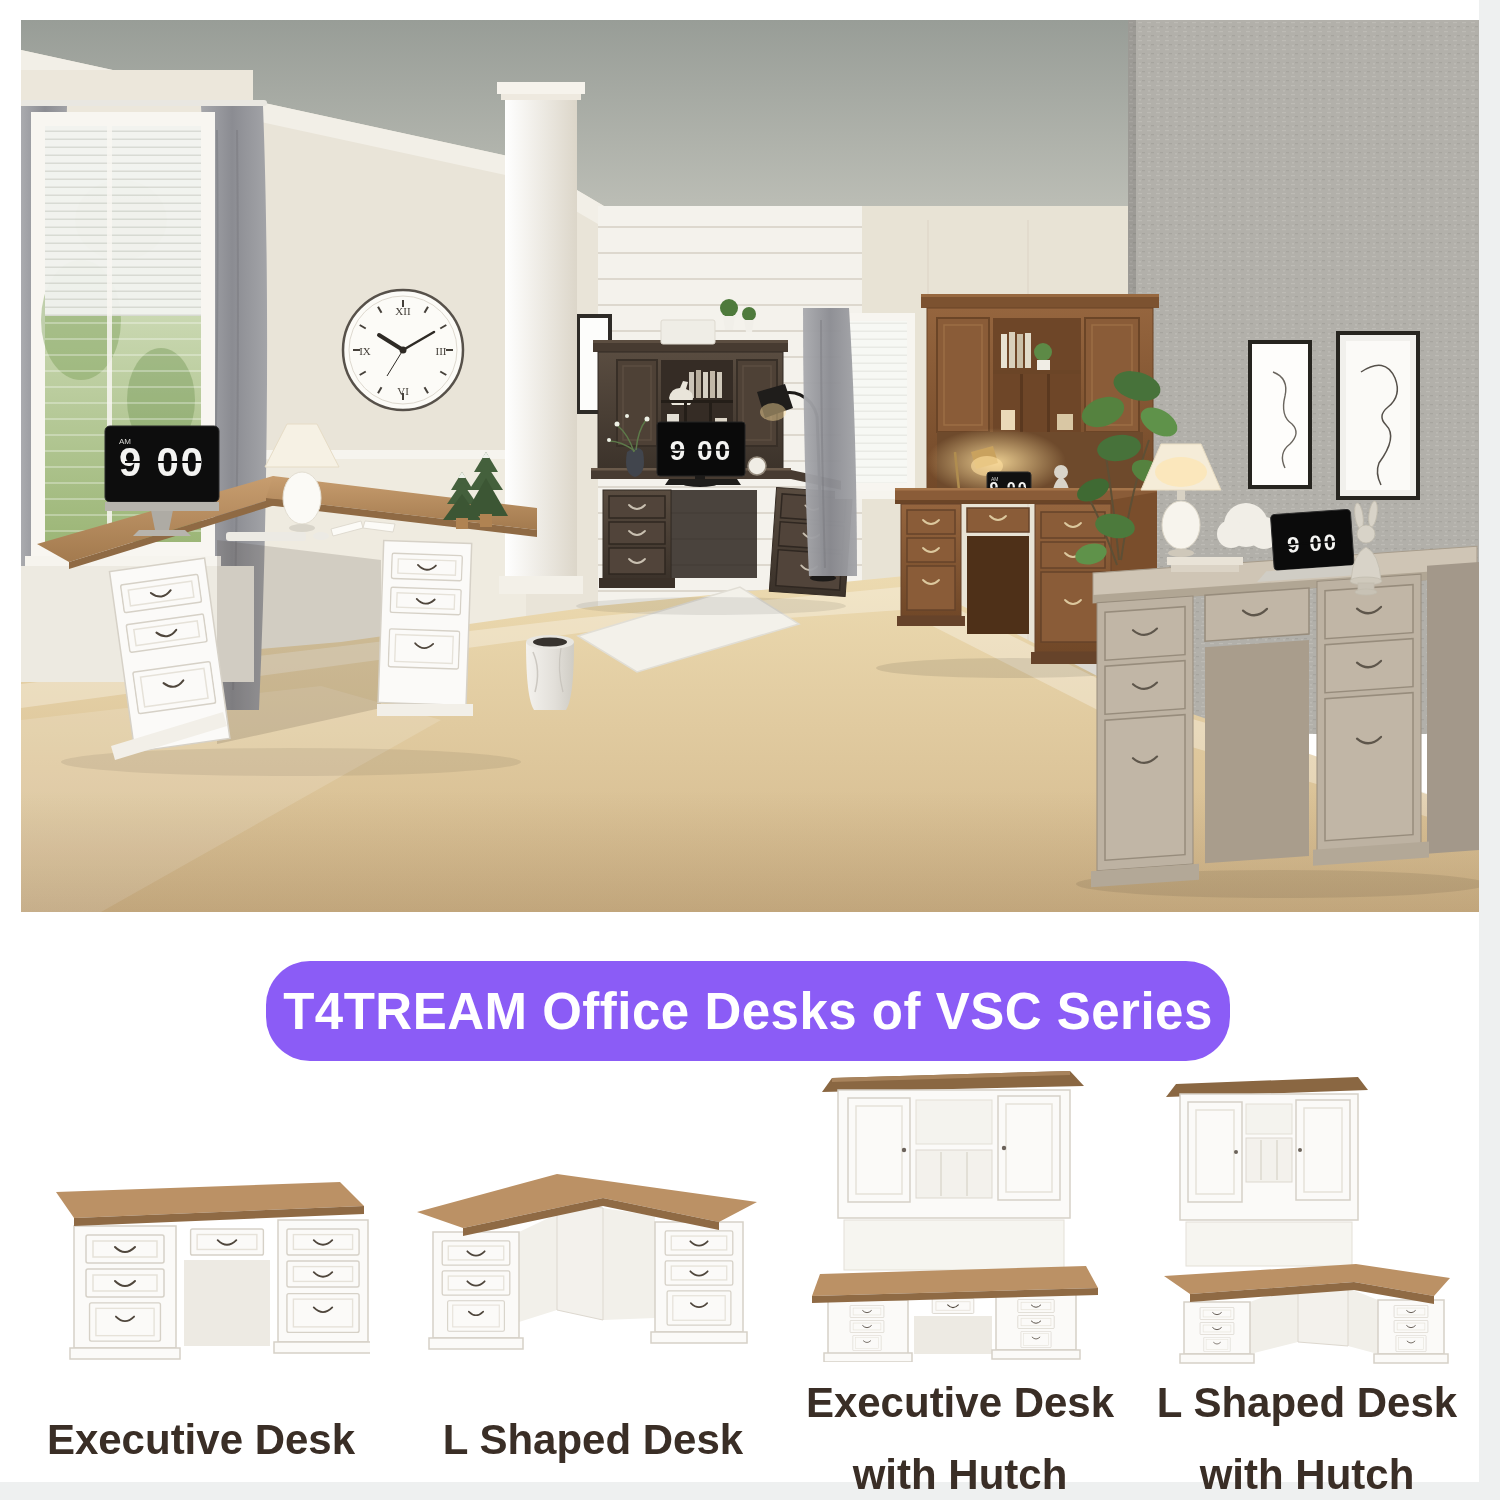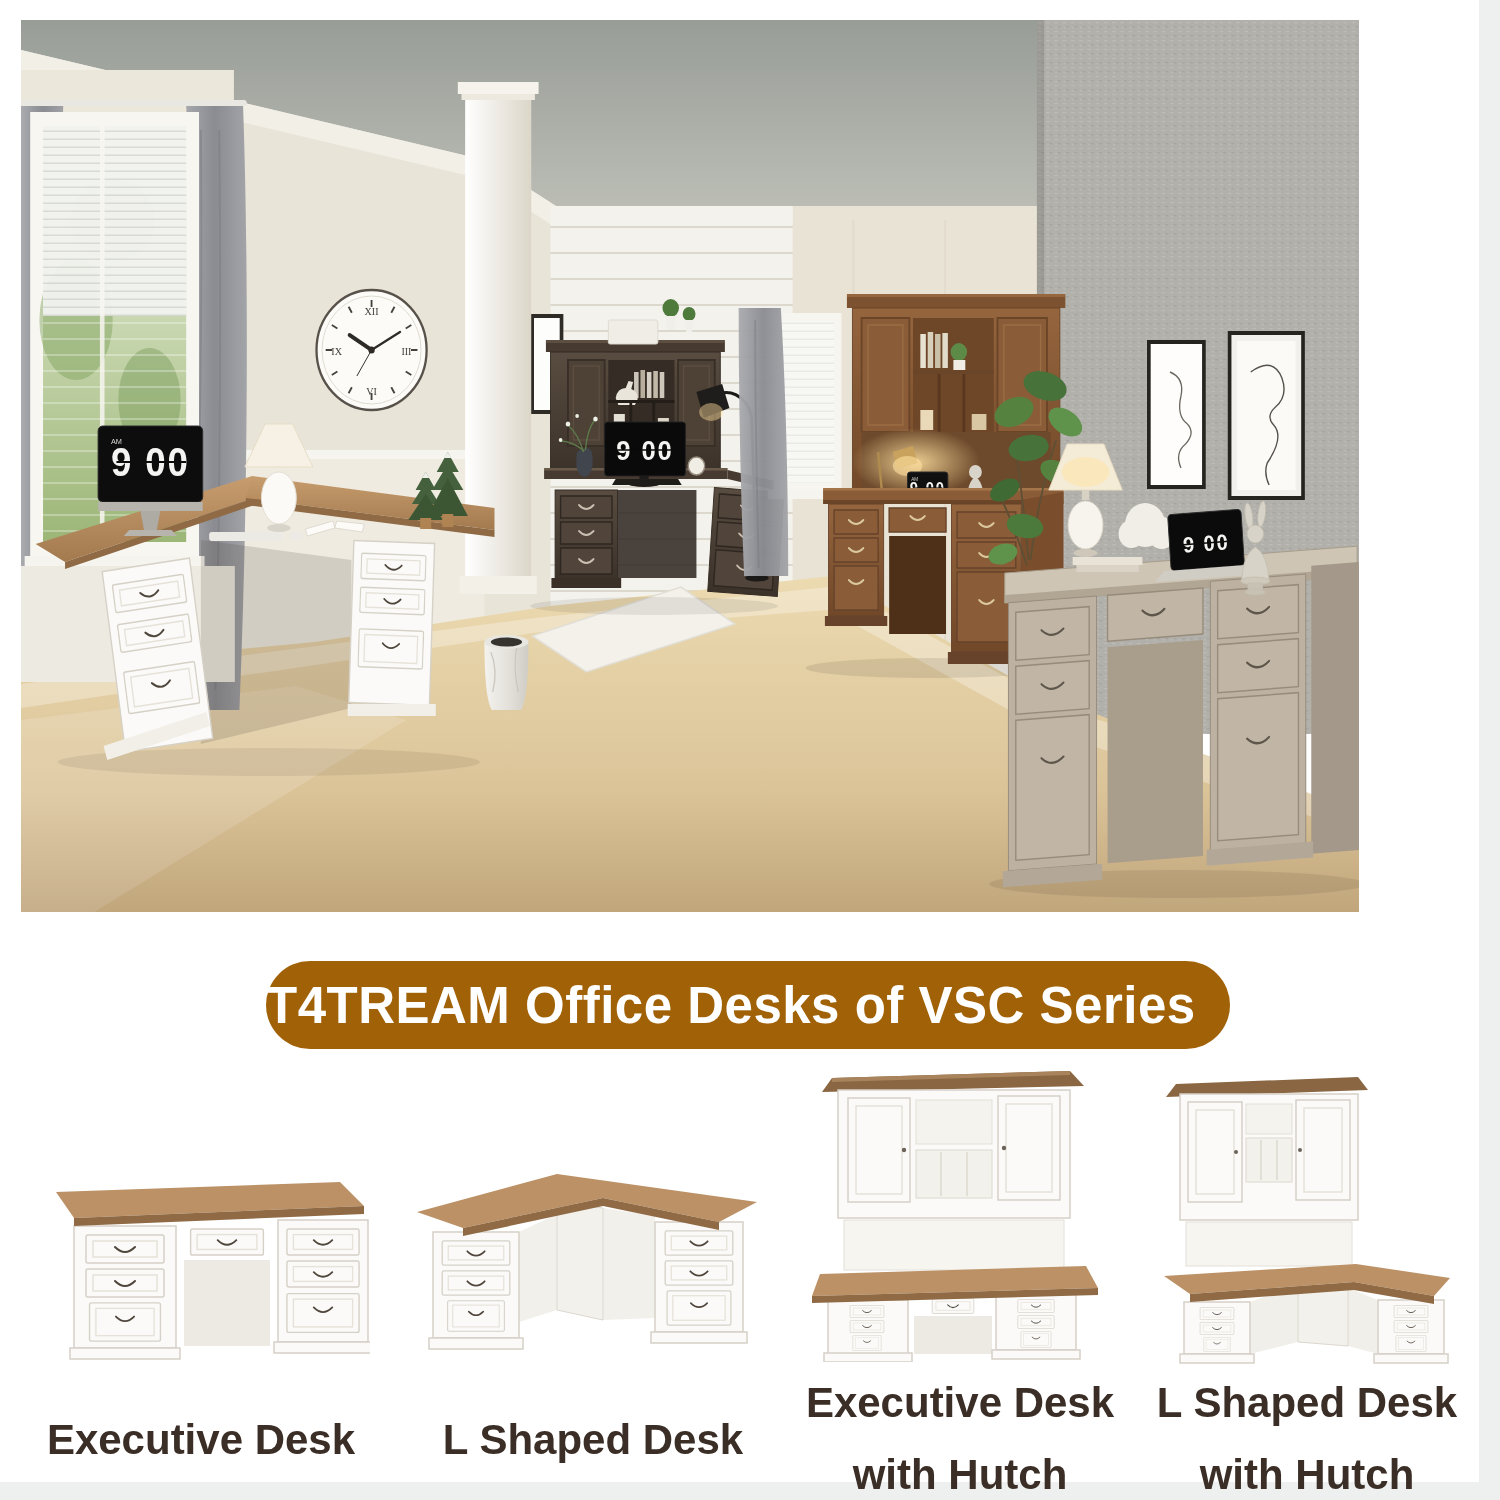--- a/index.html
+++ b/index.html
@@ -1,22 +1,22 @@
 <!DOCTYPE html>
 <html><head>
 <meta charset="utf-8">
 <style>
   html,body{margin:0;padding:0}
   body{width:1500px;height:1500px;position:relative;overflow:hidden;
        background:#eef0f0;font-family:"Liberation Sans",sans-serif}
   .canvas{position:absolute;left:0;top:0;width:1479px;height:1482px;background:#ffffff}
-  .photo{position:absolute;left:21px;top:20px;width:1338px;height:892px;overflow:hidden}
+  .photo{position:absolute;left:21px;top:20px;width:1458px;height:892px;overflow:hidden}
   .photo svg{display:block;width:100%;height:100%}
-  .banner{position:absolute;left:266px;top:961px;width:964px;height:88px;
-          background:#a16207;border-radius:44px;display:flex;align-items:center;justify-content:flex-start}
+  .banner{position:absolute;left:266px;top:961px;width:964px;height:100px;
+          background:#8b5cf6;border-radius:44px;display:flex;align-items:center;justify-content:center}
   .banner span{color:#ffffff;font-size:51px;font-weight:bold;letter-spacing:.5px;white-space:nowrap}
   .thumb{position:absolute}
   .t1{left:40px;top:1158px;width:330px;height:215px}
   .t2{left:405px;top:1152px;width:360px;height:215px}
   .t3{left:812px;top:1062px;width:290px;height:300px}
   .t4{left:1148px;top:1066px;width:310px;height:300px}
   .cap{position:absolute;text-align:center;font-weight:bold;font-size:42px;line-height:72px;color:#3a2e26}
   .cap span{display:block;white-space:nowrap}
   .c1{left:31px;top:1404px;width:340px}
   .c2{left:423px;top:1404px;width:340px}

